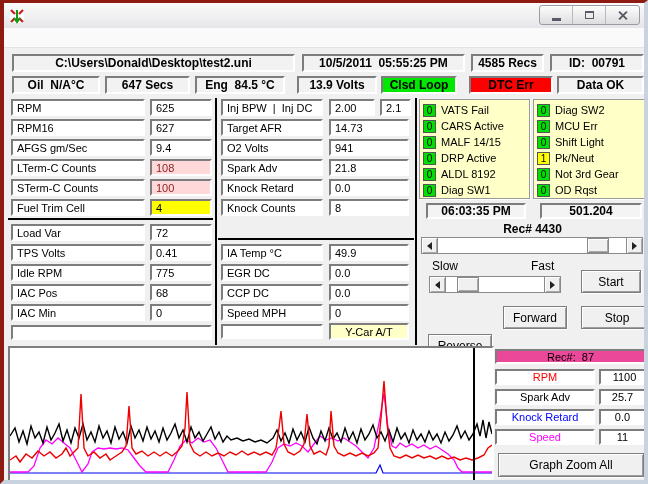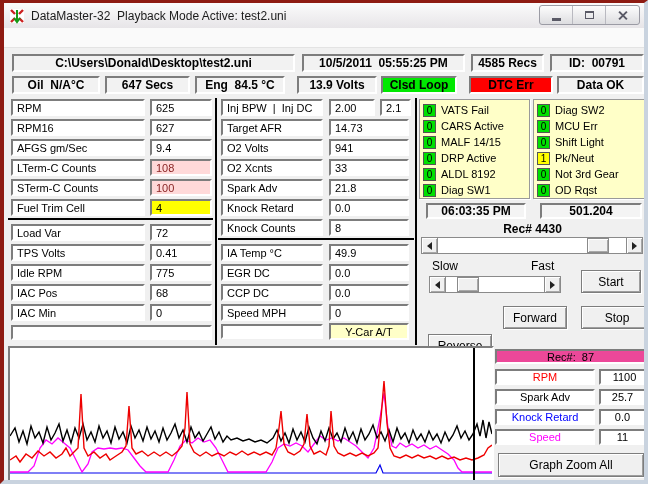--- a/index.html
+++ b/index.html
@@ -75,21 +75,20 @@
 <body>
 
 <div class="window">
 
   <div class="titlebar">
     <svg width="16" height="16" viewBox="0 0 16 16">
       <rect x="1" y="1" width="14" height="14" fill="#fff"></rect>
       <path d="M2 2 L6 6 M14 2 L10 6 M2 14 L6 10 M14 14 L10 10" stroke="#cc2222" stroke-width="2.4"></path>
       <path d="M8 2 L8 13 M5 10 L8 14 L11 10" stroke="#159915" stroke-width="2" fill="none"></path>
     </svg>
-    <span class="title-text">DataMaster-32  Playback Mode Active: test2.uni</span>
     <div class="winbtns">
       <div class="winbtn">
           <div class="g-min"></div>
         </div>
       <div class="winbtn">
           <div class="g-rest"></div>
         </div>
       <div class="winbtn">
           <div class="g-close"></div>
         </div>
@@ -180,24 +179,20 @@
     </div>
     <div>
 
     <div class="drow">
           <div class="dlabel">Target AFR</div>
           <div class="dvalue">14.73</div>
         </div>
         <div class="drow">
           <div class="dlabel">O2 Volts</div>
           <div class="dvalue">941</div>
-        </div>
-        <div class="drow">
-          <div class="dlabel">O2 Xcnts</div>
-          <div class="dvalue">33</div>
         </div>
         <div class="drow">
           <div class="dlabel">Spark Adv</div>
           <div class="dvalue">21.8</div>
         </div>
         <div class="drow">
           <div class="dlabel">Knock Retard</div>
           <div class="dvalue">0.0</div>
         </div>
         <div class="drow">

